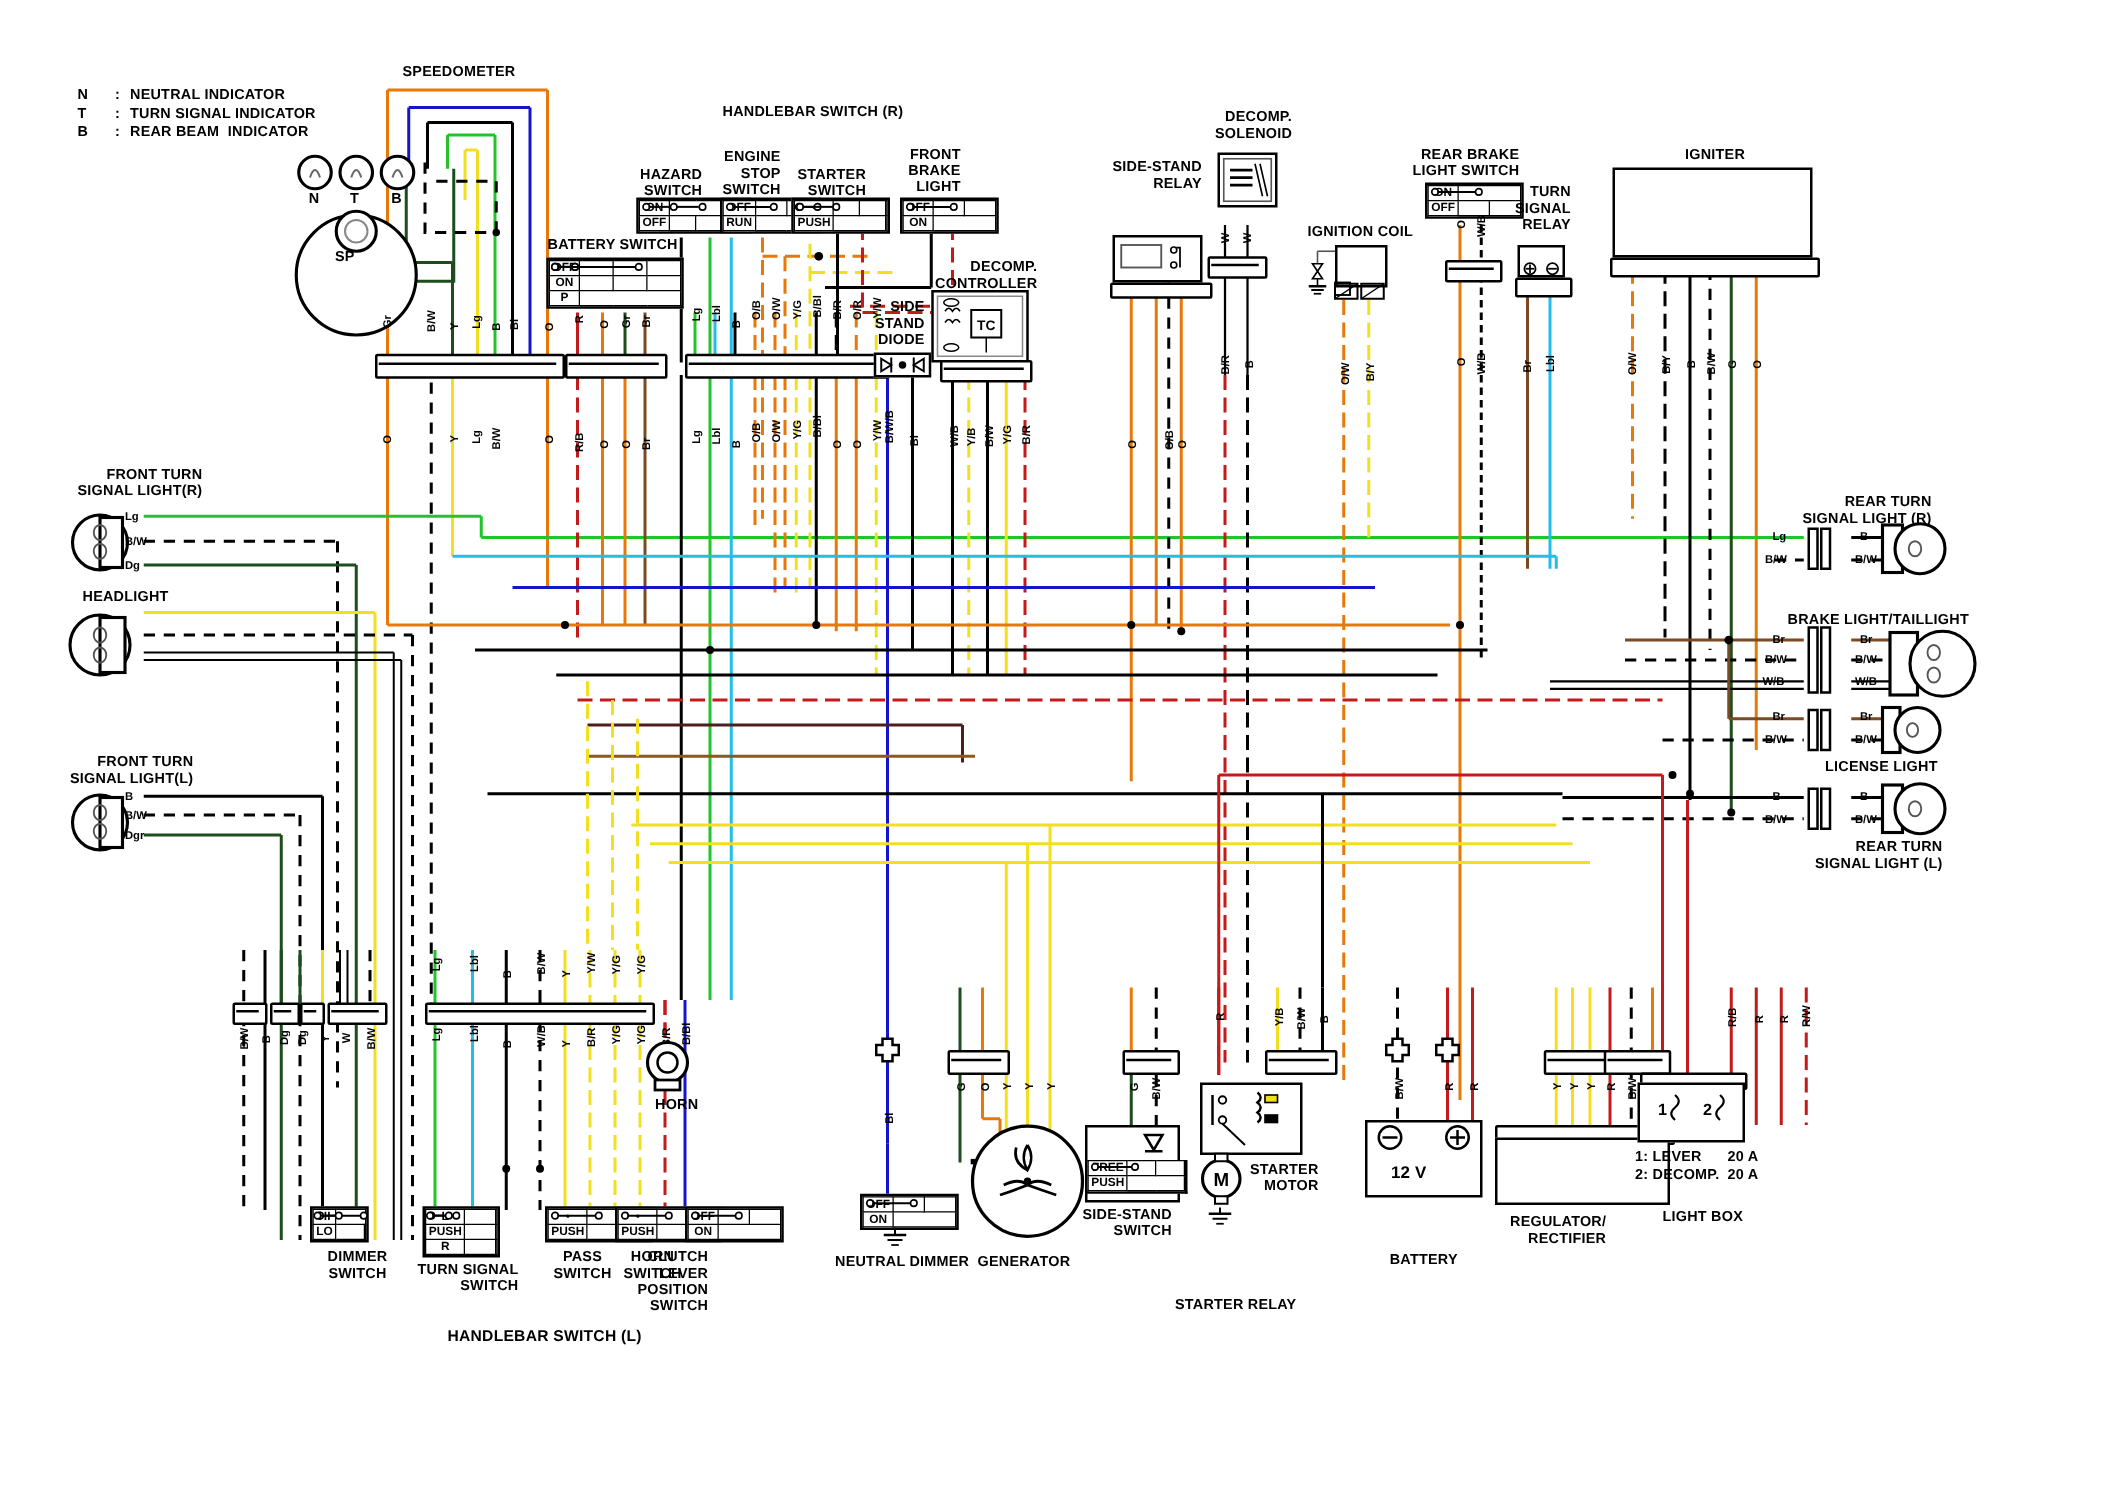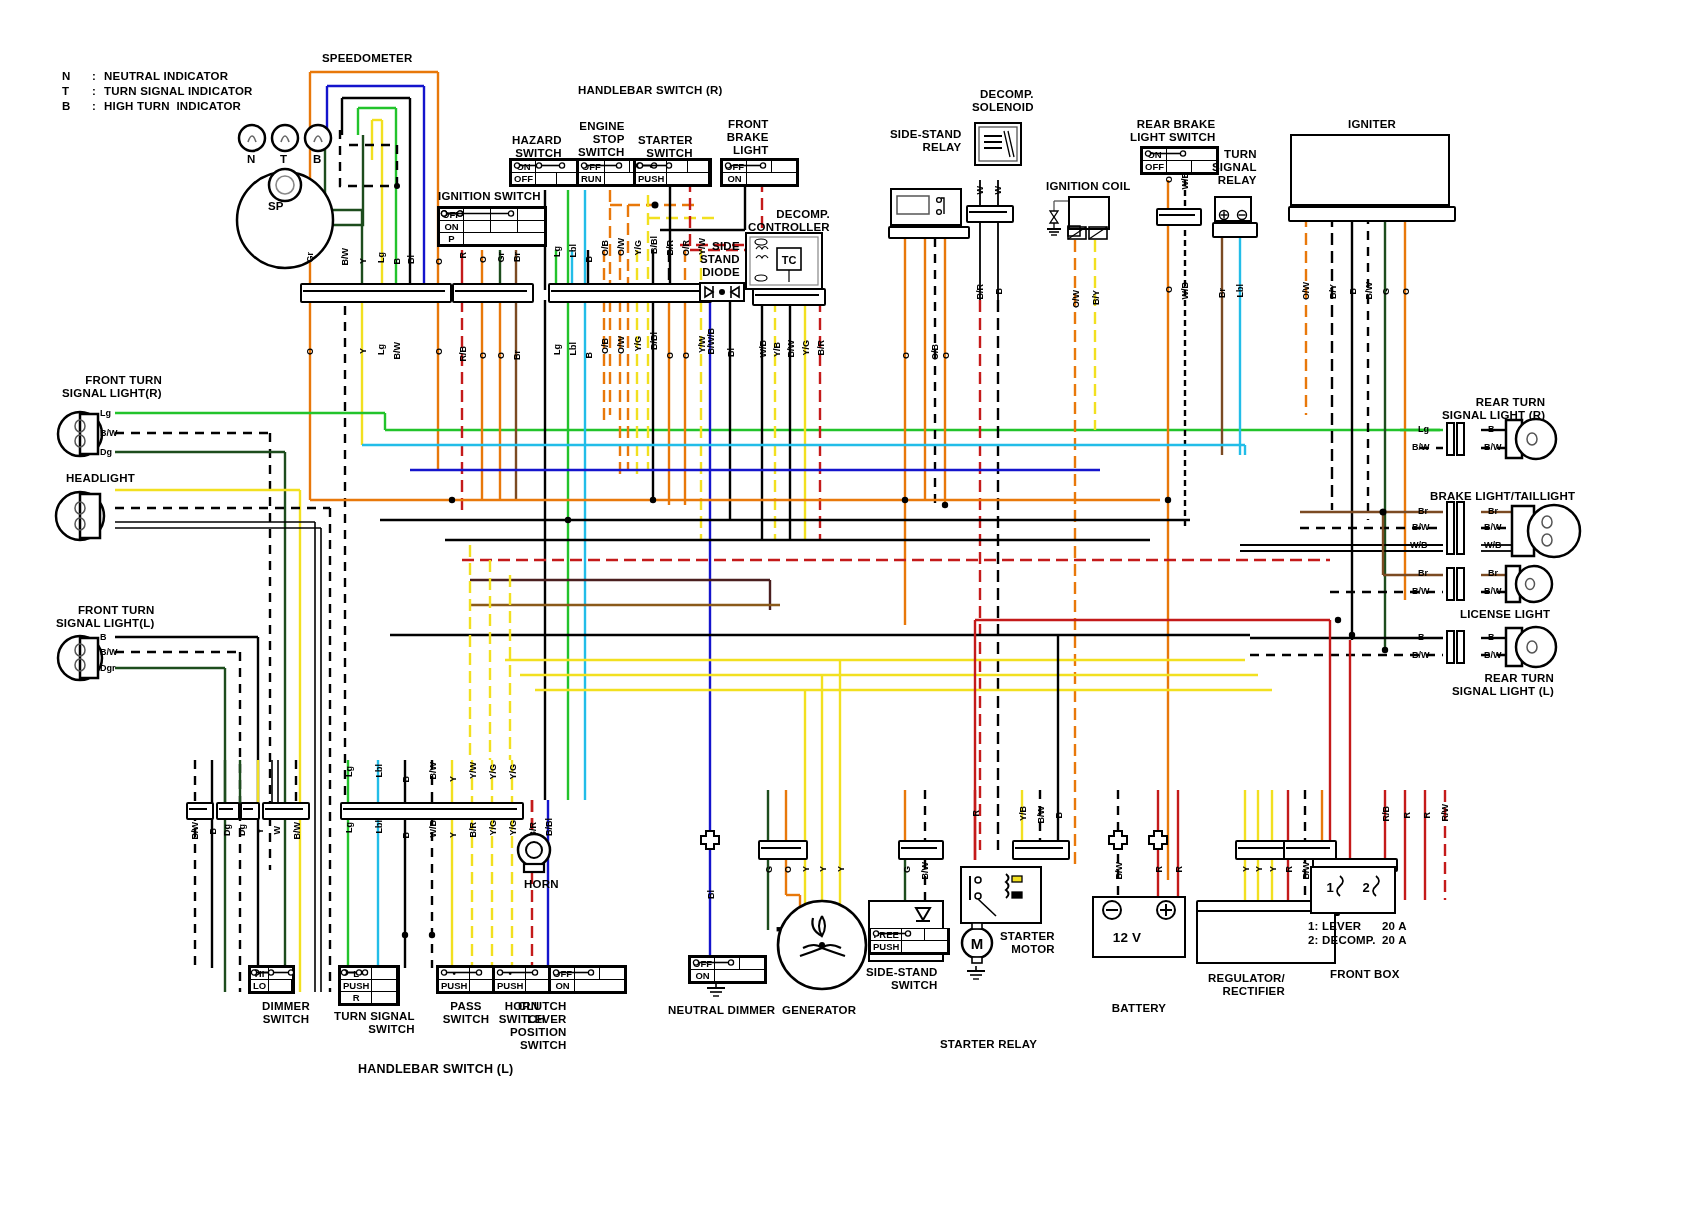--- a/index.html
+++ b/index.html
@@ -335,21 +335,21 @@
   </svg>
 
   <div class="lbl t11" style="left:62px;top:70px;">N</div>
   <div class="lbl t11" style="left:92px;top:70px;">:</div>
   <div class="lbl t11" style="left:104px;top:70px;">NEUTRAL INDICATOR</div>
   <div class="lbl t11" style="left:62px;top:85px;">T</div>
   <div class="lbl t11" style="left:92px;top:85px;">:</div>
   <div class="lbl t11" style="left:104px;top:85px;">TURN SIGNAL INDICATOR</div>
   <div class="lbl t11" style="left:62px;top:100px;">B</div>
   <div class="lbl t11" style="left:92px;top:100px;">:</div>
-  <div class="lbl t11" style="left:104px;top:100px;">HIGH TURN  INDICATOR</div>
+  <div class="lbl t11" style="left:104px;top:100px;">REAR BEAM  INDICATOR</div>
 
   <div class="lbl t11" style="left:322px;top:52px;">SPEEDOMETER</div>
   <svg width="200" height="200" style="left:230px;top:120px;">
     <circle cx="22" cy="18" r="13" fill="#fff" stroke="#000" stroke-width="2.5"></circle>
     <path d="M18,22 q4,-12 8,0" stroke="#666" stroke-width="1.6" fill="none"></path>
     <circle cx="55" cy="18" r="13" fill="#fff" stroke="#000" stroke-width="2.5"></circle>
     <path d="M51,22 q4,-12 8,0" stroke="#666" stroke-width="1.6" fill="none"></path>
     <circle cx="88" cy="18" r="13" fill="#fff" stroke="#000" stroke-width="2.5"></circle>
     <path d="M84,22 q4,-12 8,0" stroke="#666" stroke-width="1.6" fill="none"></path>
     <circle cx="55" cy="100" r="48" fill="#fff" stroke="#000" stroke-width="2.5"></circle>
@@ -371,21 +371,21 @@
   <div class="vlab" style="left:376px;top:252px;">Lg</div>
   <div class="vlab" style="left:392px;top:258px;">B</div>
   <div class="vlab" style="left:406px;top:255px;">Bl</div>
   <div class="vlab" style="left:434px;top:258px;">O</div>
   <div class="vlab" style="left:305px;top:348px;">O</div>
   <div class="vlab" style="left:358px;top:348px;">Y</div>
   <div class="vlab" style="left:376px;top:344px;">Lg</div>
   <div class="vlab" style="left:392px;top:342px;">B/W</div>
   <div class="vlab" style="left:434px;top:348px;">O</div>
 
-  <div class="lbl t11" style="left:438px;top:190px;">IGNITION SWITCH</div>
+  <div class="lbl t11" style="left:438px;top:190px;">BATTERY SWITCH</div>
   <div class="swtab" style="left:437px;top:206px;">
     <table>
       <tbody>
           <tr>
             <td class="k">OFF</td>
             <td style="width:26px"></td>
             <td style="width:26px"></td>
             <td style="width:26px"></td>
           </tr>
       <tr>
@@ -1193,15 +1193,15 @@
   <svg width="86" height="48" style="left:1310px;top:866px;">
     <text x="20" y="26" font-size="13" font-weight="bold" text-anchor="middle" font-family="Liberation Sans, sans-serif">1</text>
     <path d="M30,10 q6,5 0,10 q-6,5 0,10" stroke="#000" stroke-width="1.7" fill="none"></path>
     <text x="56" y="26" font-size="13" font-weight="bold" text-anchor="middle" font-family="Liberation Sans, sans-serif">2</text>
     <path d="M66,10 q6,5 0,10 q-6,5 0,10" stroke="#000" stroke-width="1.7" fill="none"></path>
   </svg>
   <div class="lbl t11" style="left:1308px;top:920px;">1: LEVER</div>
   <div class="lbl t11" style="left:1382px;top:920px;">20 A</div>
   <div class="lbl t11" style="left:1308px;top:934px;">2: DECOMP.</div>
   <div class="lbl t11" style="left:1382px;top:934px;">20 A</div>
-  <div class="lbl t11" style="left:1330px;top:968px;">FRONT BOX</div>
+  <div class="lbl t11" style="left:1330px;top:968px;">LIGHT BOX</div>
 
 </div>
 
 </body></html>

